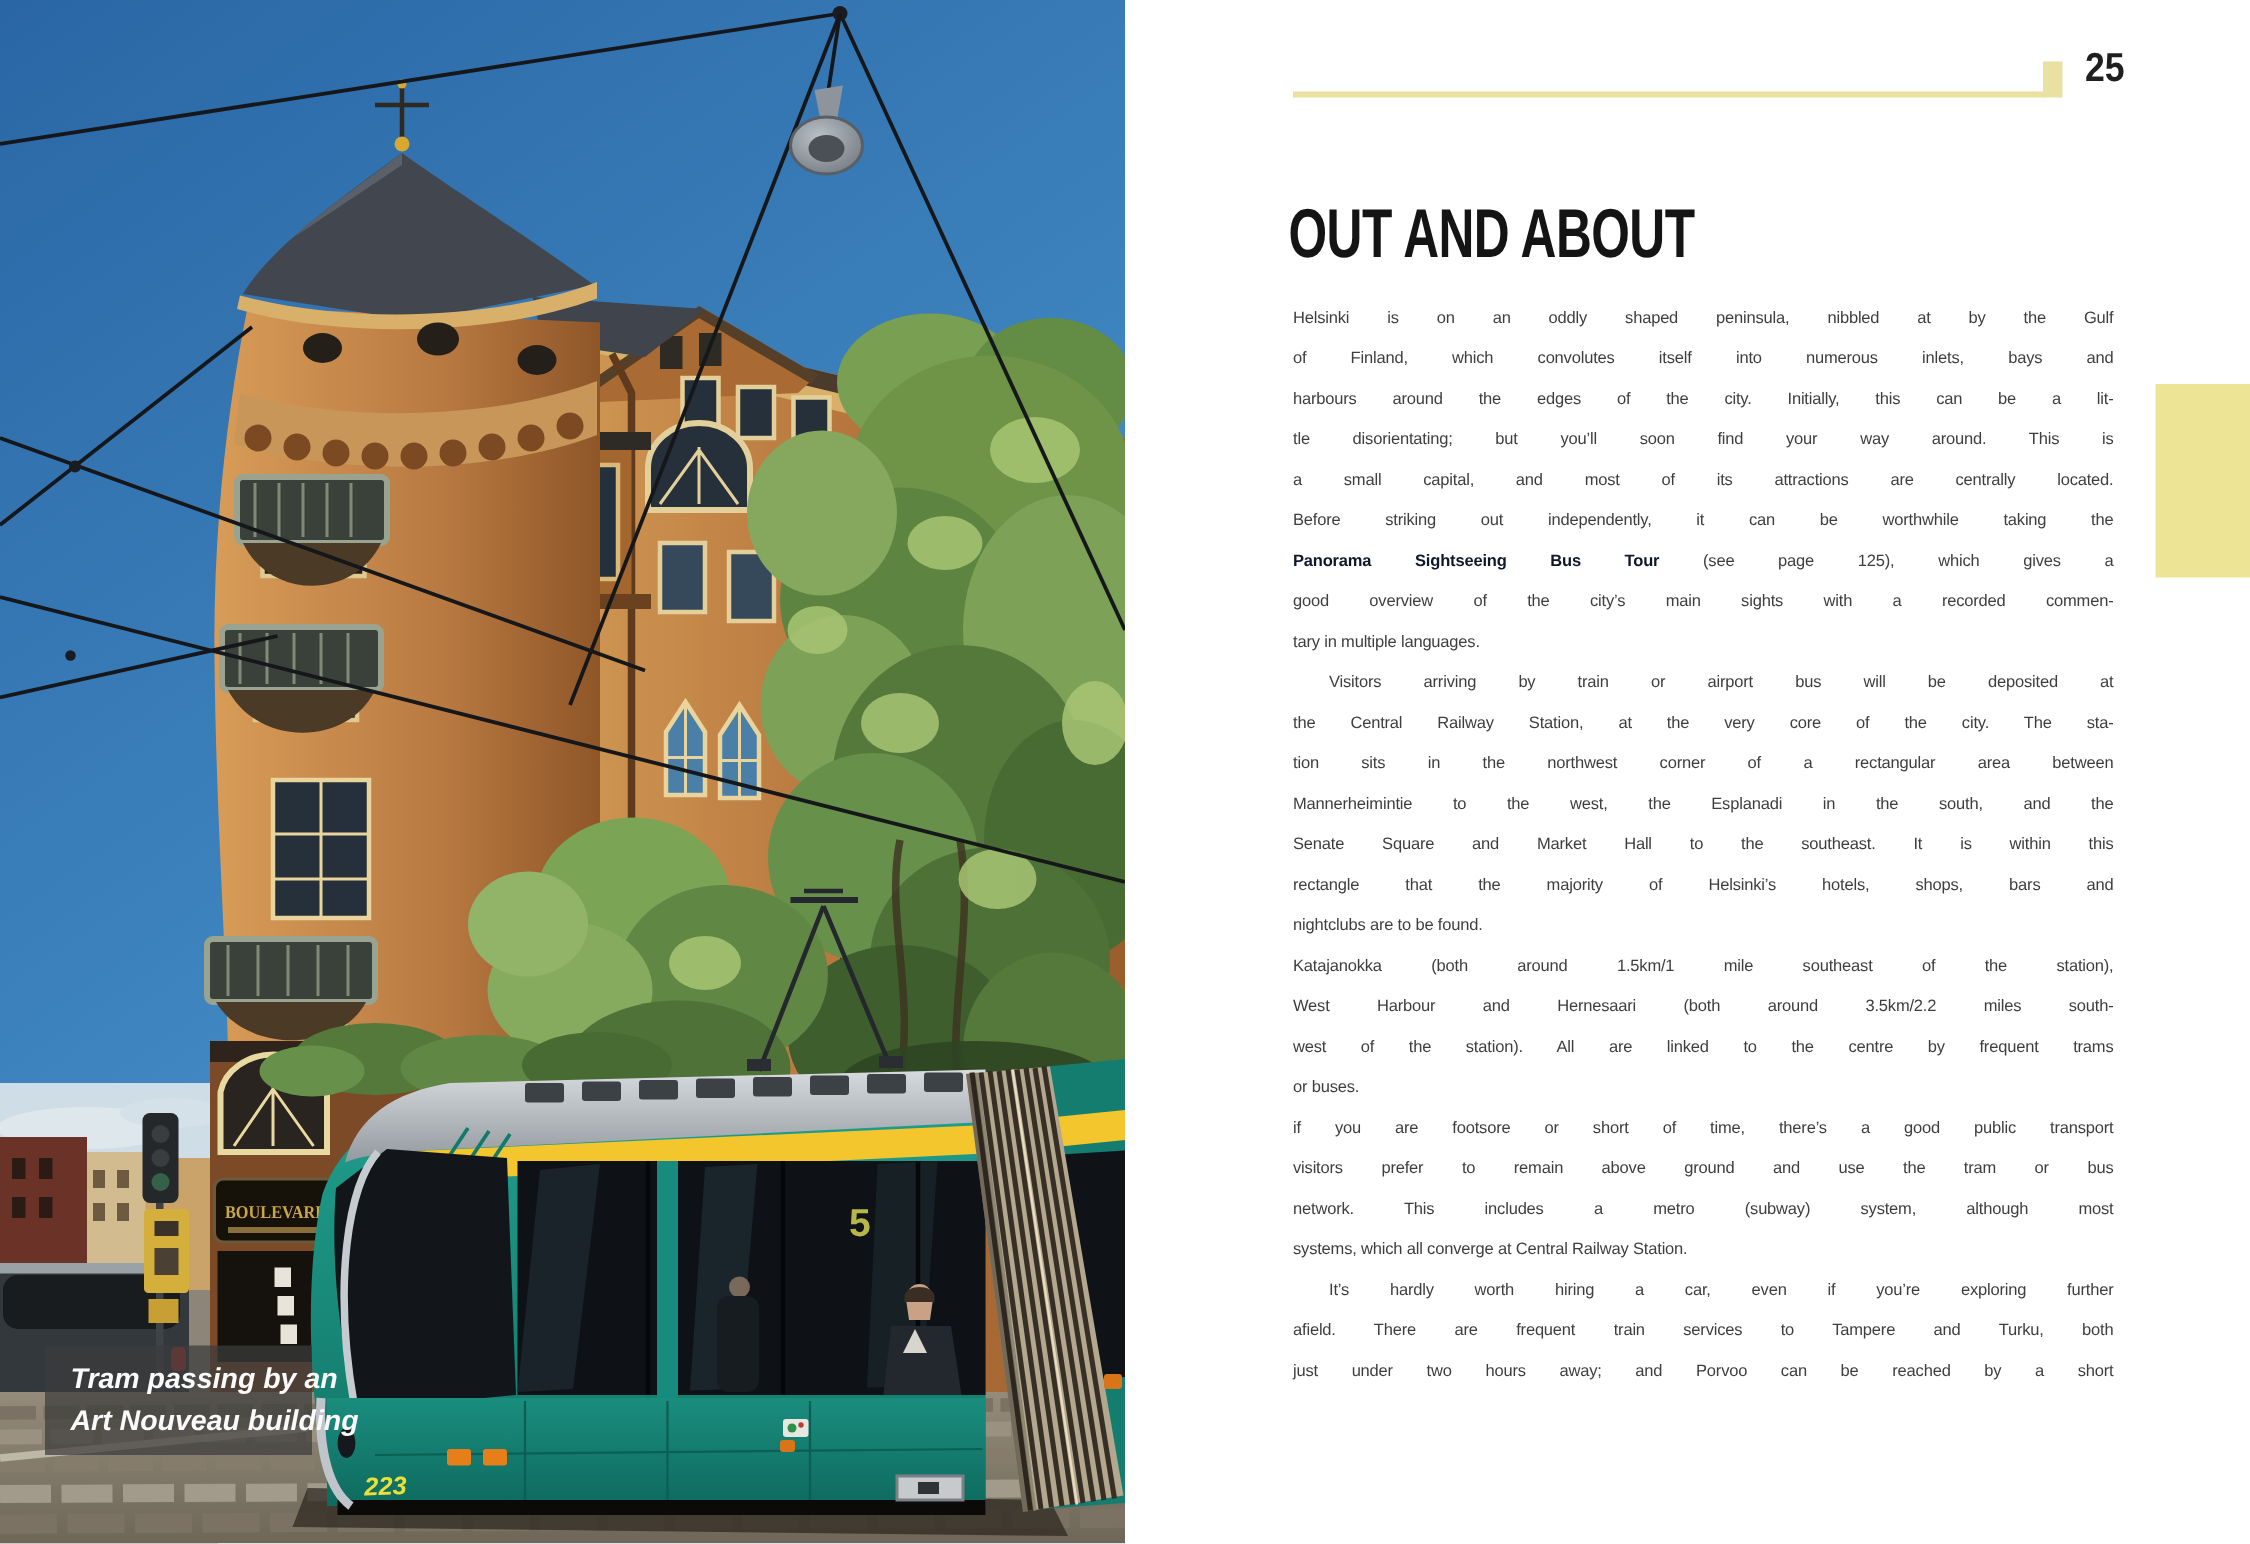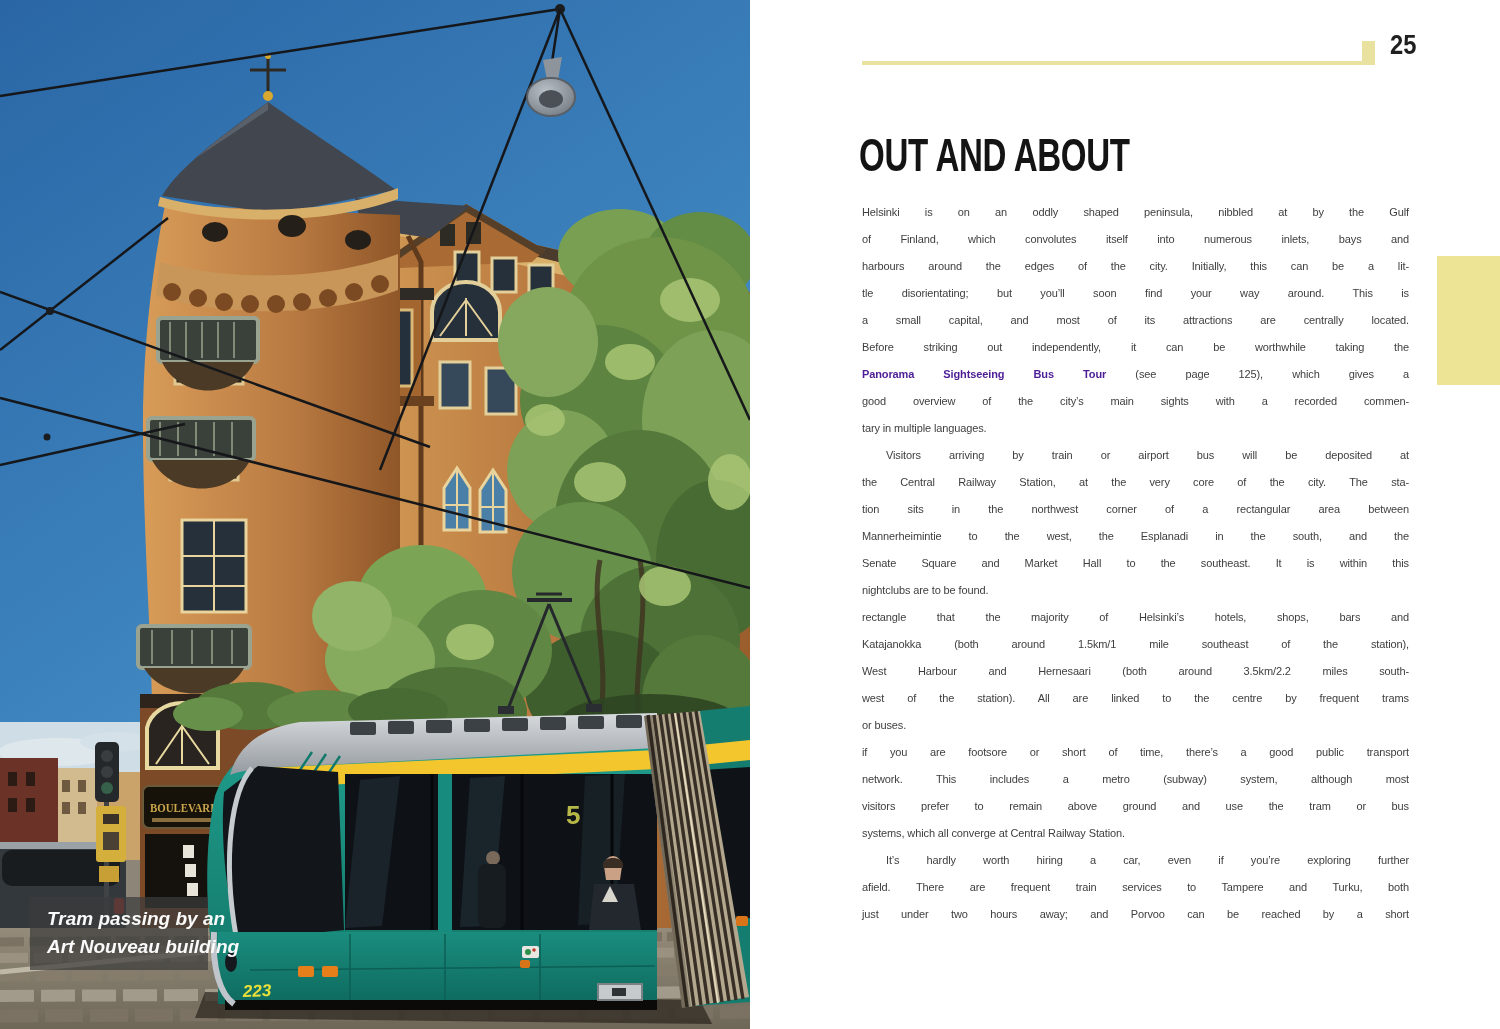--- a/index.html
+++ b/index.html
@@ -11,21 +11,21 @@
   .pagenum{position:absolute;left:1390px;top:30px;font-size:27px;font-weight:700;color:#1f1f1f;
            transform:scaleX(.88);transform-origin:left top;letter-spacing:0px;}
   .sidetab{position:absolute;left:1437px;top:256px;width:63px;height:129px;background:var(--sidetab);}
   .heading{position:absolute;left:859px;top:97px;font-size:46px;font-weight:700;color:#141414;
            transform:scaleX(.72);transform-origin:left top;letter-spacing:-.5px;white-space:nowrap;}
   .article{position:absolute;left:862px;top:199px;width:547px;color:#3e3e3e;
            font-size:11px;line-height:27px;letter-spacing:-.12px;}
   .article .line{text-align:justify;text-align-last:justify;white-space:normal;}
   .article .line.last{text-align-last:left;}
   .article .line.indent{text-indent:24px;}
-  .article .b{font-weight:700;color:#4c1d95;}
+  .article .b{font-weight:700;color:#0f172a;}
 </style>
 </head>
 <body>
 
 <div id="stage">
 
   <svg id="photo" viewBox="0 0 750 1029" preserveAspectRatio="none">
     <defs>
       <linearGradient id="sky" x1="0" y1="0" x2="0.5" y2="1">
         <stop offset="0" stop-color="#2a66a5"></stop>
@@ -427,33 +427,33 @@
         <div class="line"><span class="b">Panorama Sightseeing Bus Tour</span><span> (see page 125), which gives a</span></div>
         <div class="line">good overview of the city’s main sights with a recorded commen-</div>
         <div class="line last">tary in multiple languages.</div>
       </div>
       <div class="para">
         <div class="line indent">Visitors arriving by train or airport bus will be deposited at</div>
         <div class="line">the Central Railway Station, at the very core of the city. The sta-</div>
         <div class="line">tion sits in the northwest corner of a rectangular area between</div>
         <div class="line">Mannerheimintie to the west, the Esplanadi in the south, and the</div>
         <div class="line">Senate Square and Market Hall to the southeast. It is within this</div>
+        <div class="line">rectangle that the majority of Helsinki’s hotels, shops, bars and</div>
         <div class="line last">nightclubs are to be found.</div>
-        <div class="line">rectangle that the majority of Helsinki’s hotels, shops, bars and</div>
       </div>
       <div class="para">
         <div class="line">Katajanokka (both around 1.5km/1 mile southeast of the station),</div>
         <div class="line">West Harbour and Hernesaari (both around 3.5km/2.2 miles south-</div>
         <div class="line">west of the station). All are linked to the centre by frequent trams</div>
         <div class="line last">or buses.</div>
       </div>
       <div class="para">
         <div class="line">if you are footsore or short of time, there’s a good public transport</div>
+        <div class="line">visitors prefer to remain above ground and use the tram or bus</div>
         <div class="line">network. This includes a metro (subway) system, although most</div>
-        <div class="line">visitors prefer to remain above ground and use the tram or bus</div>
         <div class="line last">systems, which all converge at Central Railway Station.</div>
       </div>
       <div class="para">
         <div class="line indent">It’s hardly worth hiring a car, even if you’re exploring further</div>
         <div class="line">afield. There are frequent train services to Tampere and Turku, both</div>
         <div class="line">just under two hours away; and Porvoo can be reached by a short</div>
       </div>
     </div>
 
 </div>

